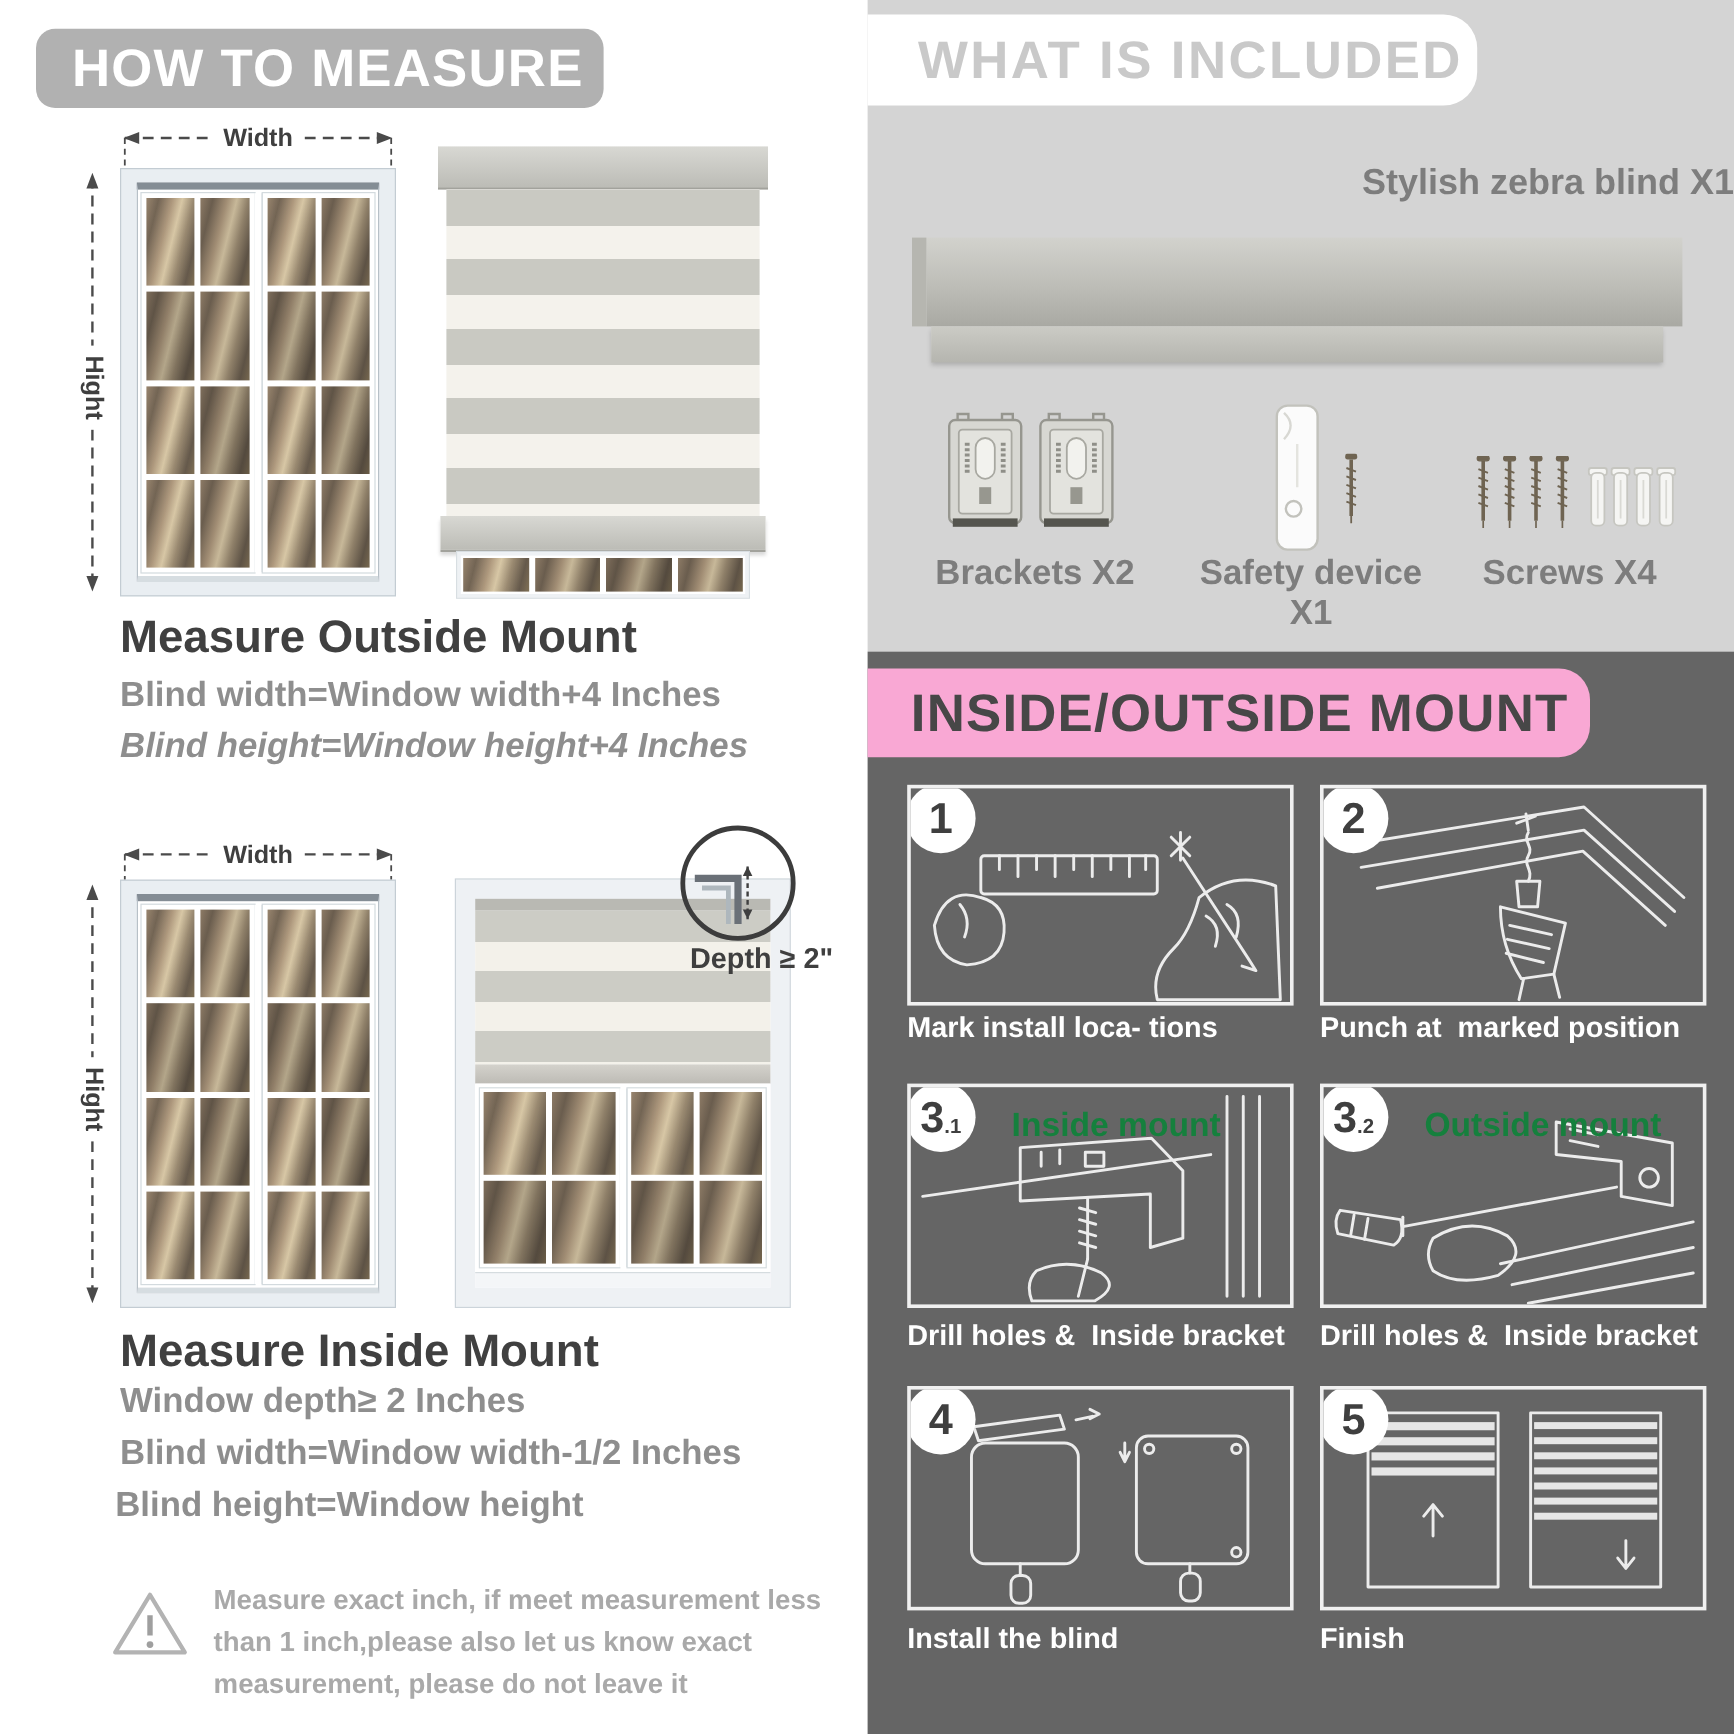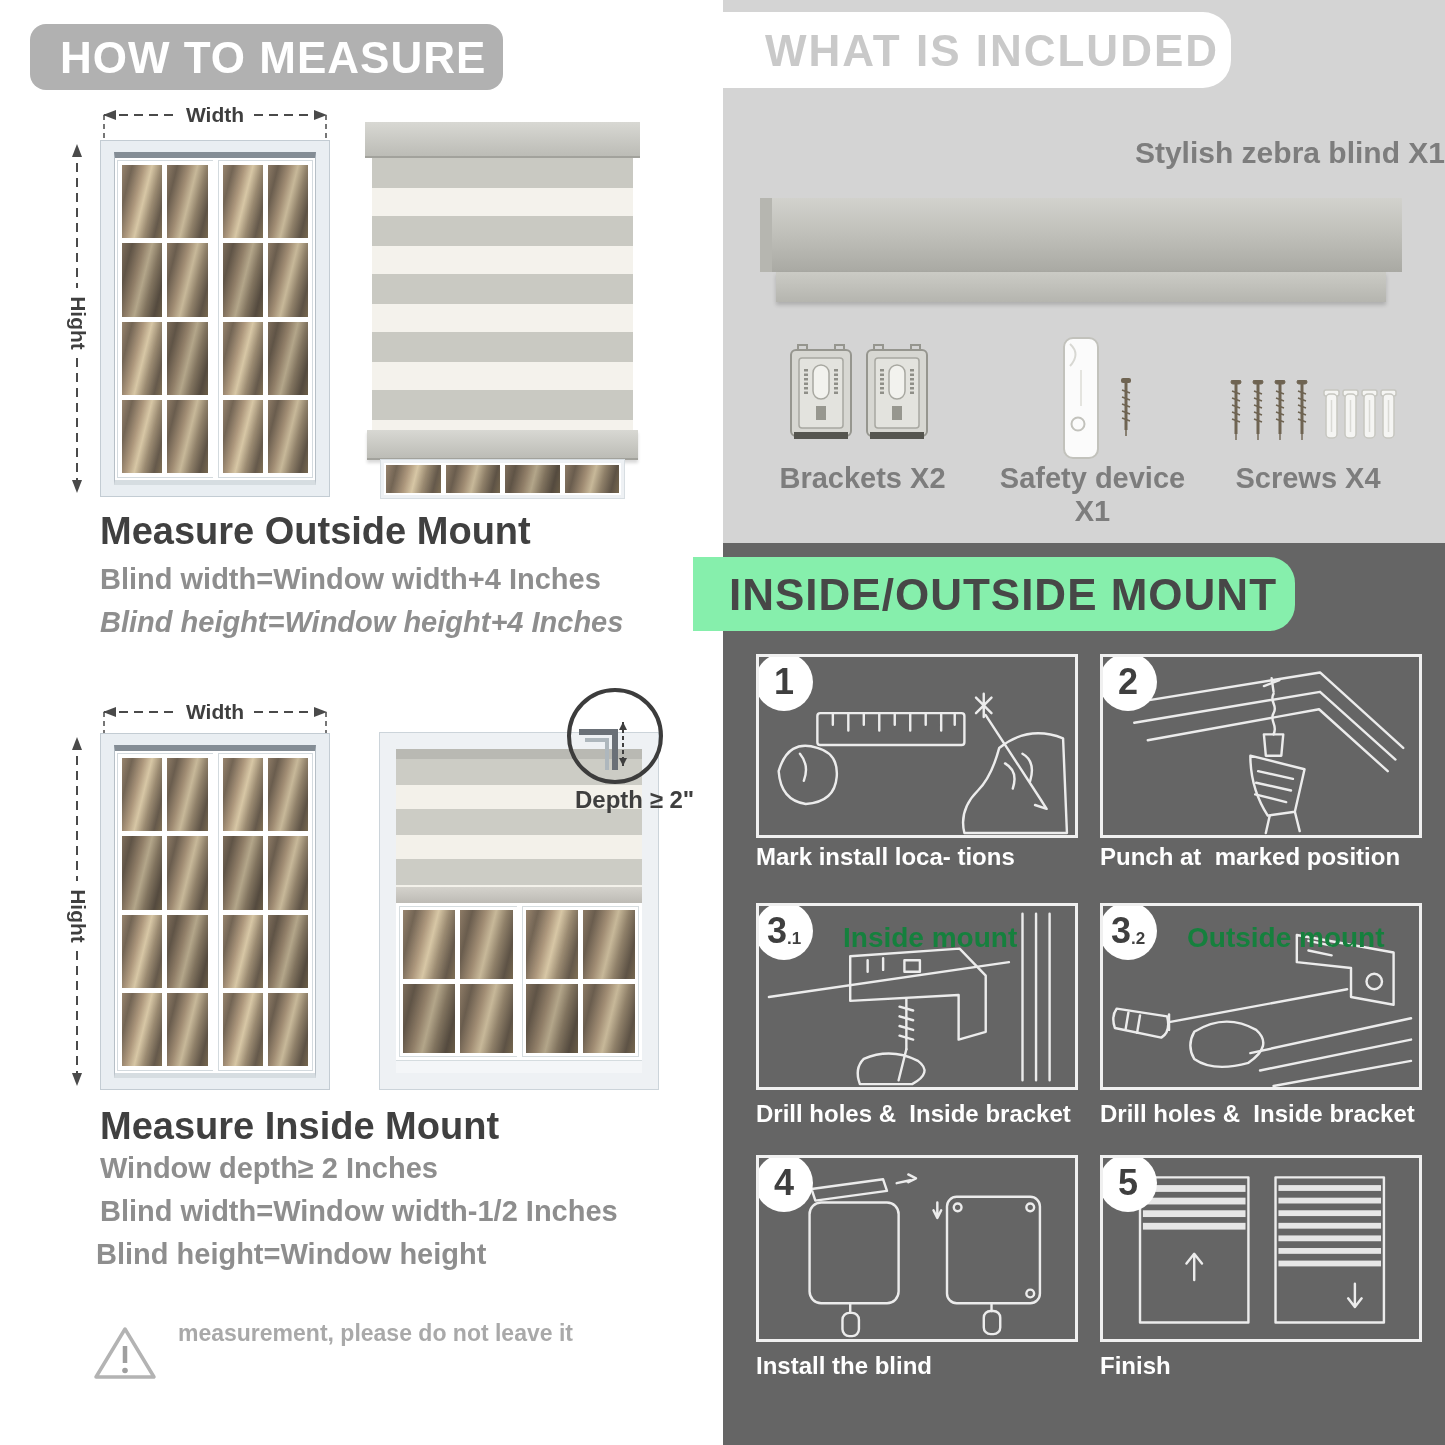--- a/index.html
+++ b/index.html
@@ -67,21 +67,21 @@
   .blind-item-label{left:723px;top:136px;width:722px;text-align:right;color:#7d7d7d;font-size:30px;font-weight:bold;}
   .headrail-main{left:760px;top:198px;width:642px;height:74px;
     background:linear-gradient(180deg,#d2d2cd,#bdbdb7 55%,#a9a9a3);border-left:12px solid #b6b6b0;box-sizing:border-box;}
   .headrail-lip{left:776px;top:272px;width:610px;height:30px;
     background:linear-gradient(180deg,#cbcbc5,#b5b5af);box-shadow:0 3px 4px rgba(0,0,0,.18);}
   .inc-label{top:462px;font-size:29px;font-weight:bold;color:#7d7d7d;text-align:center;}
 
   
   .right-bottom{left:723px;top:543px;width:722px;height:902px;background:#656565;}
   .mount-banner{
-    left:693px;top:557px;width:602px;height:74px;background:#86efac;border-radius:0 26px 26px 0;
+    left:723px;top:557px;width:602px;height:74px;background:#f9a8d4;border-radius:0 26px 26px 0;
     color:#474747;font-size:44px;font-weight:bold;line-height:76px;padding-left:36px;
     letter-spacing:1px;box-sizing:border-box;
   }
   .step-panel{border:3px solid #f0f0f0;box-sizing:border-box;overflow:hidden;}
   .badge{position:absolute;left:-4px;top:-4px;width:58px;height:58px;background:#ffffff;border-radius:50%;
     color:#3f3f3f;display:flex;align-items:center;justify-content:center;font-weight:bold;font-size:36px;}
   .badge .sub{font-size:17px;margin-top:16px;font-weight:bold;}
   .panel-label{position:absolute;left:84px;top:16px;color:#15803d;font-weight:bold;font-size:28px;}
   .caption{color:#ffffff;font-weight:bold;font-size:24px;white-space:pre-wrap;}
   .art{position:absolute;left:0;top:0;width:100%;height:100%;}
@@ -238,20 +238,22 @@
   <p class="abs mline" style="left:100px;top:1152px;">Window depth≥ 2 Inches</p>
   <p class="abs mline" style="left:100px;top:1195px;">Blind width=Window width-1/2 Inches</p>
   <p class="abs mline" style="left:96px;top:1238px;">Blind height=Window height</p>
 
   <svg class="abs" style="left:92px;top:1322px;" width="66" height="62" viewBox="0 0 66 62">
     <path d="M33,7 L62,55 L4,55 Z" fill="none" stroke="#b3b3b3" stroke-width="3.5" stroke-linejoin="round"></path>
     <line x1="33" y1="24" x2="33" y2="41" stroke="#9f9f9f" stroke-width="4.5"></line>
     <circle cx="33" cy="48.5" r="2.8" fill="#9f9f9f"></circle>
   </svg>
   <div class="abs warn-text">
+    <div>Measure exact inch, if meet measurement less</div>
+    <div>than 1 inch,please also let us know exact</div>
     <div>measurement, please do not leave it</div>
   </div>
 </section>
 
 <section>
   <div class="abs right-top"></div>
 
   <div class="abs included-banner">
     <span>WHAT IS INCLUDED</span>
   </div>

